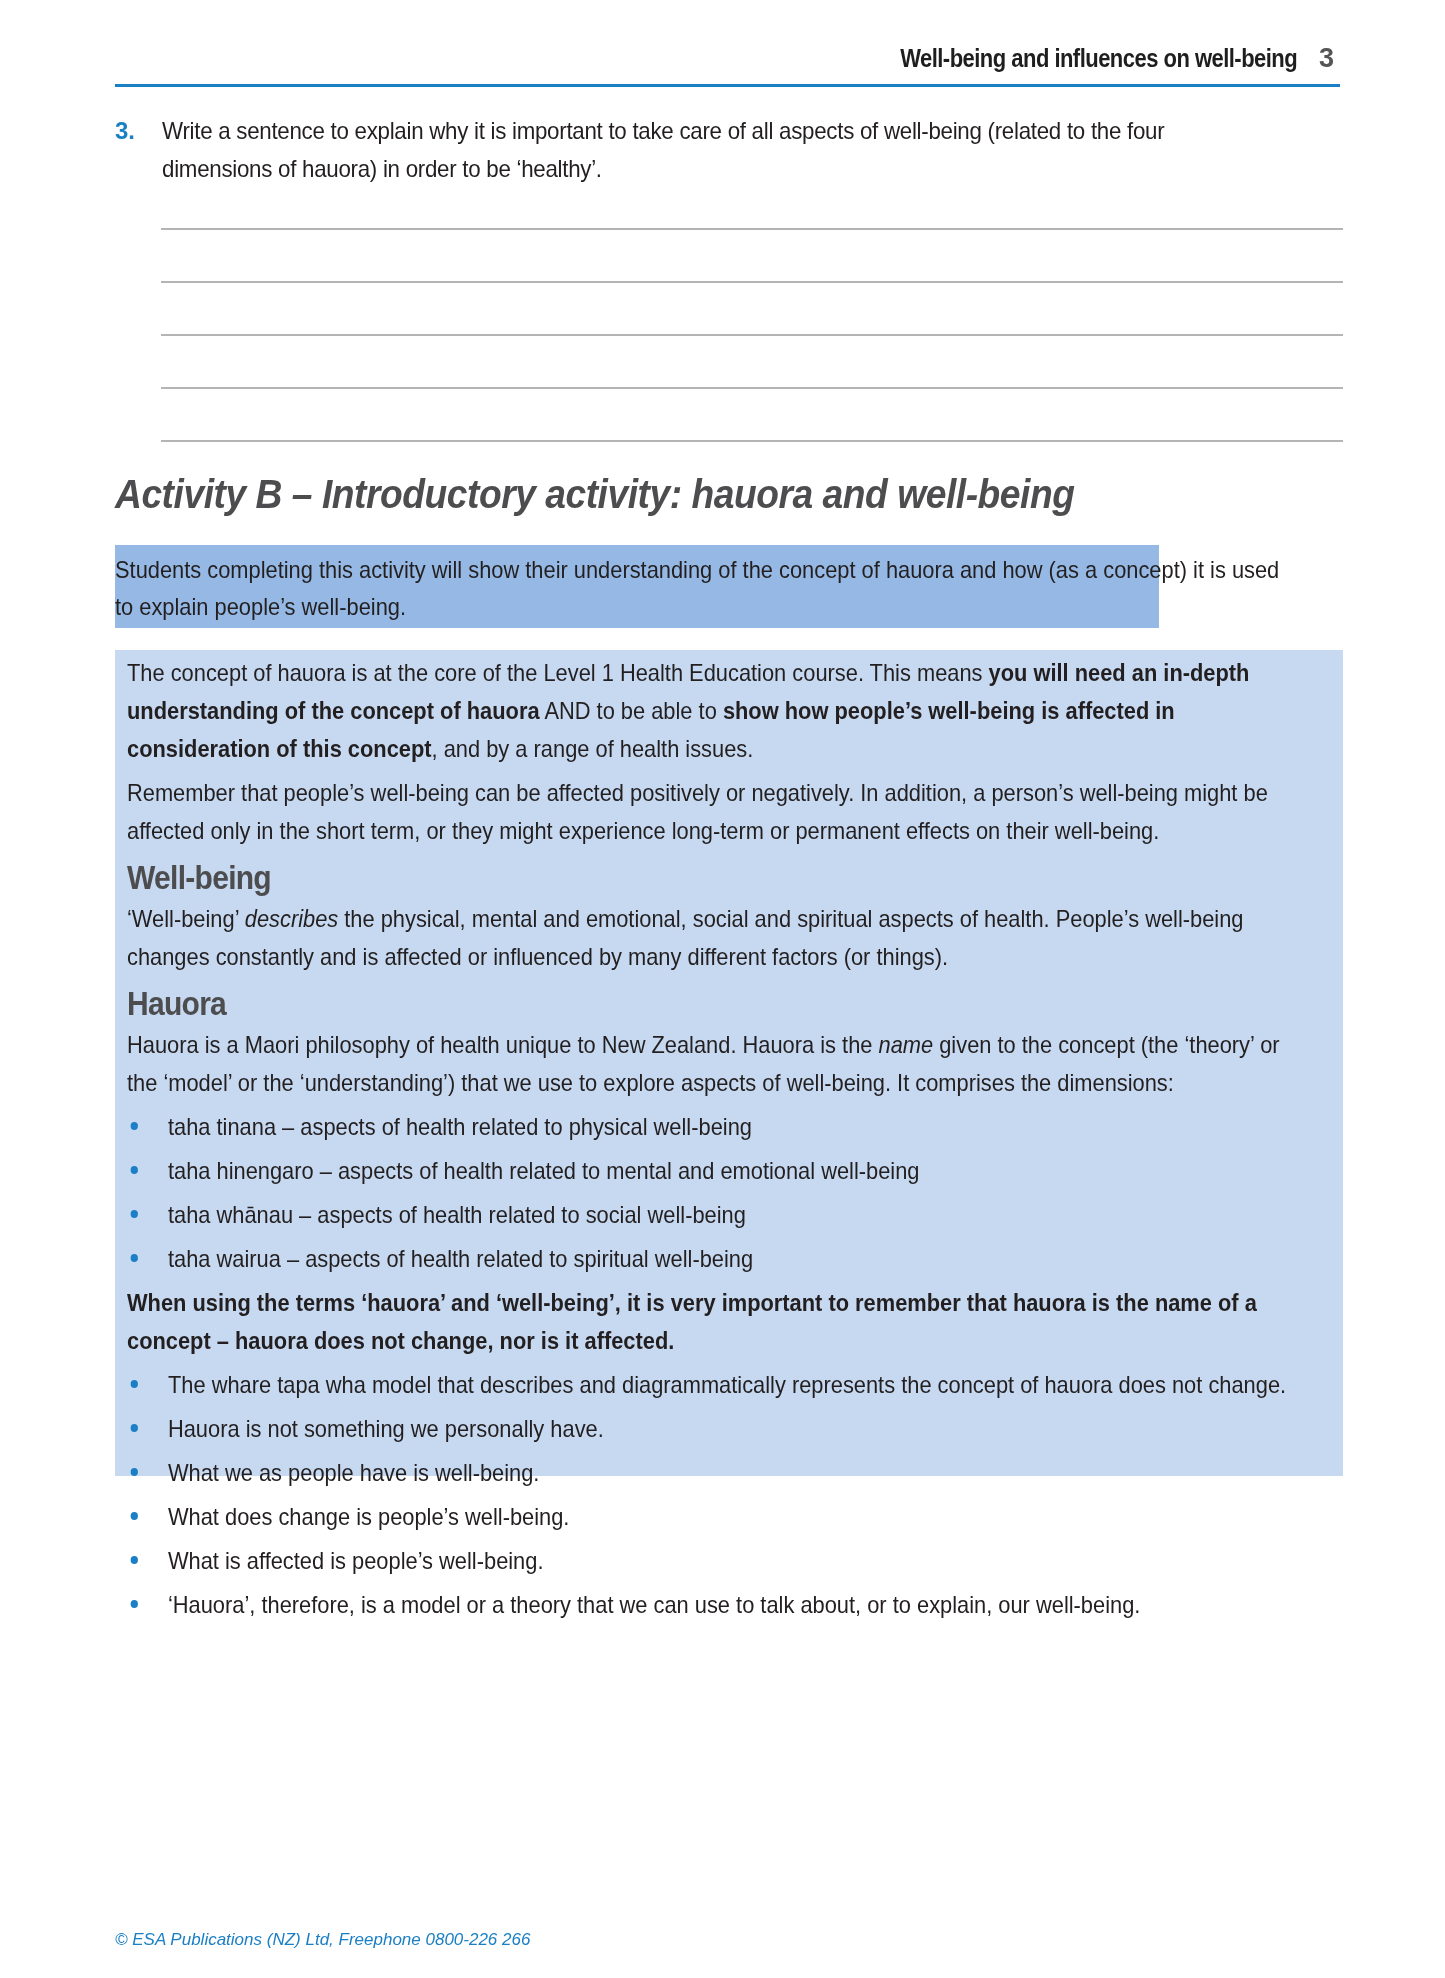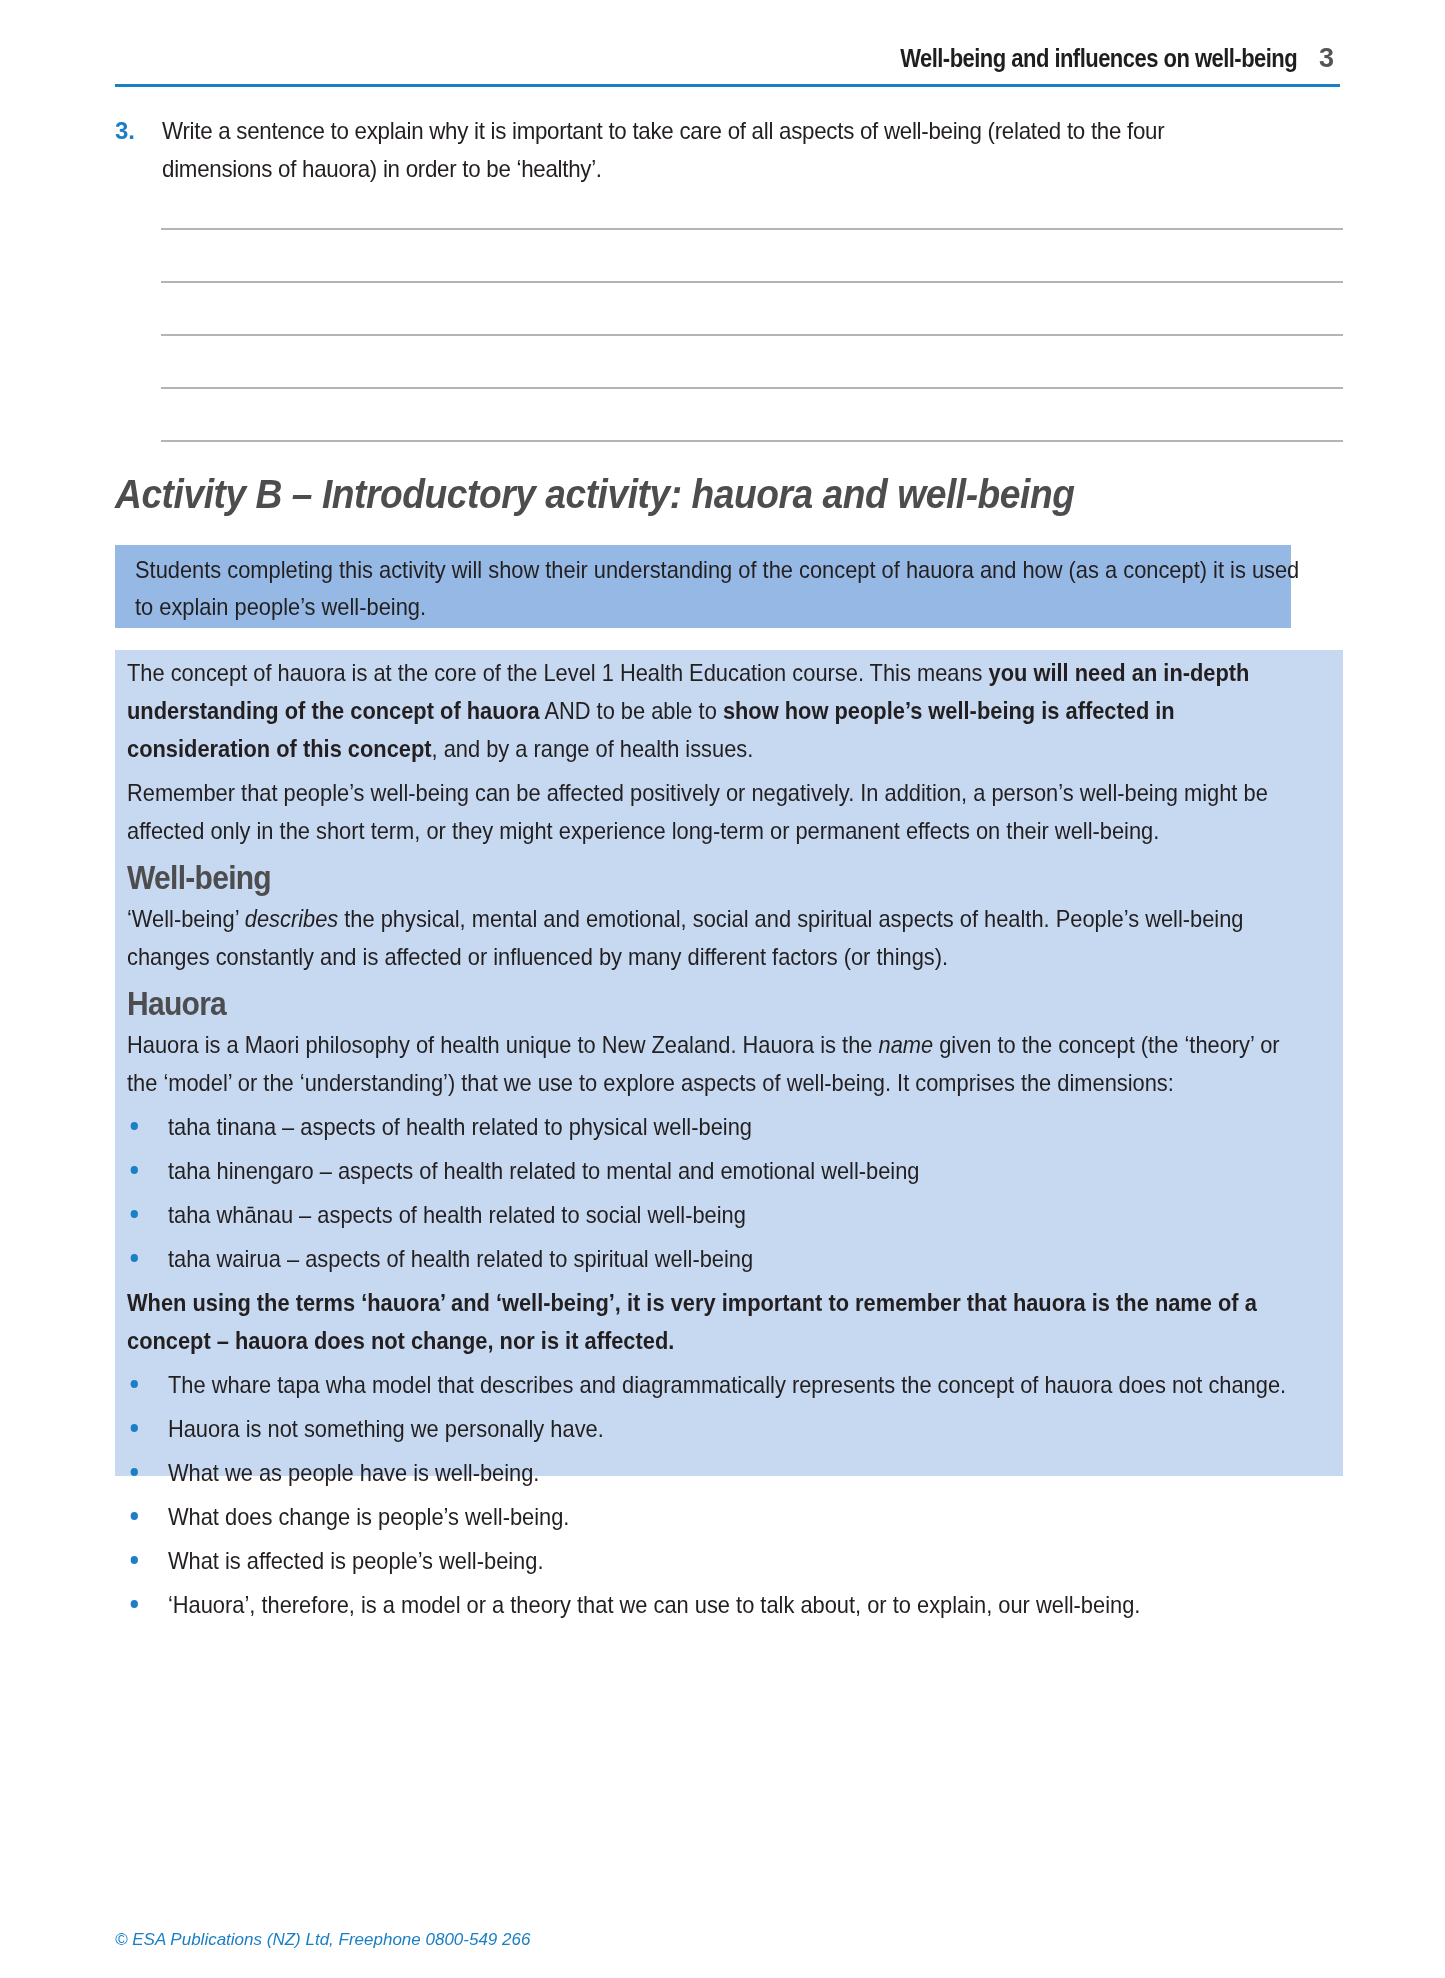--- a/index.html
+++ b/index.html
@@ -27,22 +27,22 @@
   .question .text { flex: 1; letter-spacing: -0.3px; transform: scaleX(0.93); transform-origin: left; width: 1180px;}
   .answer-lines { position: absolute; left: 161px; top: 228px; width: 1182px; }
   .answer-line { height: 53px; border-top: 2px solid #b4b4b4; box-sizing: border-box; }
   .activity-title {
     position: absolute; left: 115px; top: 472px;
     font-size: 40px; font-weight: bold; font-style: italic; color: #4d4d4f;
     letter-spacing: -0.5px; transform: scaleX(0.93); transform-origin: left;
     white-space: nowrap;
   }
   .summary-box {
-    position: absolute; left: 115px; top: 545px; width: 1176px; height: 83px;
-    background: #95b9e4; box-sizing: border-box; padding: 6px 20px;
+    position: absolute; left: 115px; top: 545px; width: 1044px; height: 83px;
+    background: #95b9e4; box-sizing: border-box; padding: 6px 0;
     font-size: 24px; line-height: 37px;
   }
   .main-box {
     position: absolute; left: 115px; top: 650px; width: 1228px; height: 826px;
     background: #c6d9f0; box-sizing: border-box; padding: 4px 12px 0 12px;
     font-size: 24px; line-height: 38px;
   }
   .narrow { display: inline-block; width: 1300px; transform: scaleX(0.91); transform-origin: left top; }
   .main-box p { margin: 0 0 6px 0; }
   .main-box h3 {
@@ -114,13 +114,13 @@
       <li><span class="dot"></span><span>The whare tapa wha model that describes and diagrammatically represents the concept of hauora does not change.</span></li>
       <li><span class="dot"></span><span>Hauora is not something we personally have.</span></li>
       <li><span class="dot"></span><span>What we as people have is well-being.</span></li>
       <li><span class="dot"></span><span>What does change is people’s well-being.</span></li>
       <li><span class="dot"></span><span>What is affected is people’s well-being.</span></li>
       <li><span class="dot"></span><span>‘Hauora’, therefore, is a model or a theory that we can use to talk about, or to explain, our well-being.</span></li>
     </ul>
   </div>
 </div>
 
-<div class="footer">© ESA Publications (NZ) Ltd, Freephone 0800-549 266</div>
+<div class="footer">© ESA Publications (NZ) Ltd, Freephone 0800-226 266</div>
 
 </body></html>

